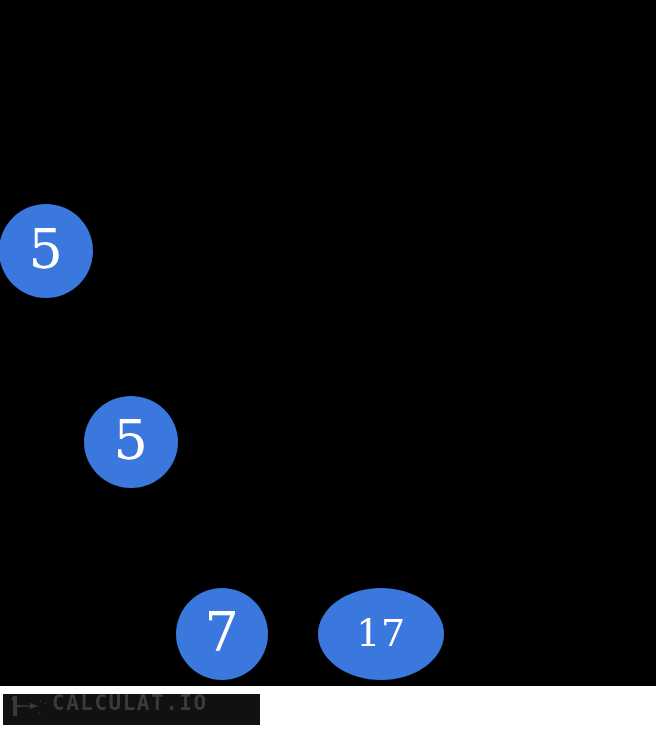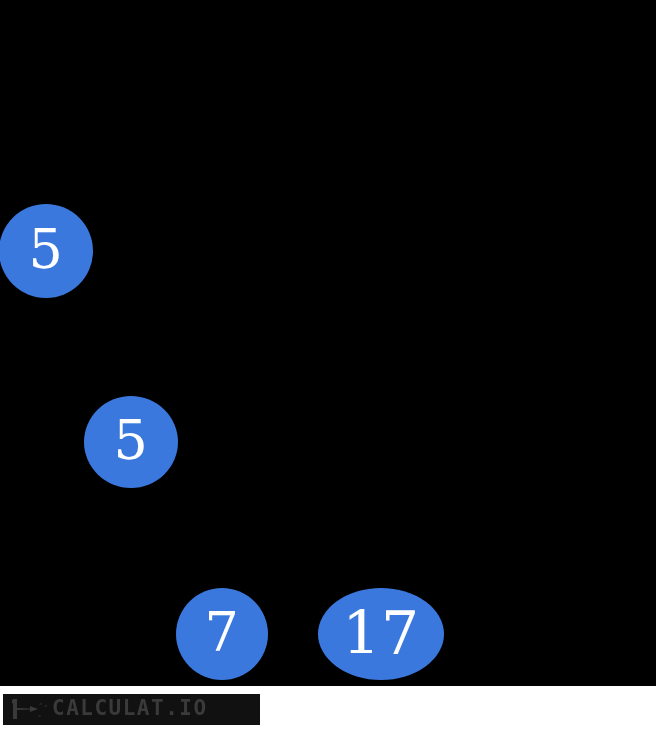--- a/index.html
+++ b/index.html
@@ -73,21 +73,21 @@
   }
 
   #watermark-logo {
     position: absolute;
     left: 3px;
     top: 8px;
     width: 257px;
     height: 31px;
     background: #111111;
     display: flex;
-    align-items: center;
+    align-items: flex-start;
     box-sizing: border-box;
     padding: 0 5px;
     overflow: hidden;
   }
 
   #watermark-mark {
     width: 42px;
     height: 25px;
     flex: 0 0 42px;
     display: block;
@@ -126,21 +126,21 @@
     </div>
 
     <div class="tree-node" style="left: 84px; top: 396px; width: 94px; height: 92px; font-size: 54px; background: rgb(59, 120, 222); color: rgb(255, 255, 255);">
       <span class="node-label">5</span>
     </div>
 
     <div class="tree-node" style="left: 176px; top: 588px; width: 92px; height: 92px; font-size: 54px; background: rgb(59, 120, 222); color: rgb(255, 255, 255);">
       <span class="node-label">7</span>
     </div>
 
-    <div class="tree-node" style="left: 318px; top: 588px; width: 126px; height: 92px; font-size: 60px; background: rgb(59, 120, 222); color: rgb(255, 255, 255);">
+    <div class="tree-node" style="left: 318px; top: 588px; width: 126px; height: 92px; font-size: 38px; background: rgb(59, 120, 222); color: rgb(255, 255, 255);">
       <span class="node-label">17</span>
     </div>
 
   </div>
 
   <div id="footer-band">
     <div id="watermark-logo">
       <svg id="watermark-mark" viewBox="0 0 42 25" aria-hidden="true">
         <path d="M5 2 L5 22 L9 22 L9 13 L22 12.5 L22 15 L30 12 L22 9 L22 11.5 L9 11 L9 2 Z" fill="#3a3a3a"></path>
         <path d="M4 3 q3 -2 5 0 l0 4 q-3 1 -5 -1 Z" fill="#3a3a3a"></path>

